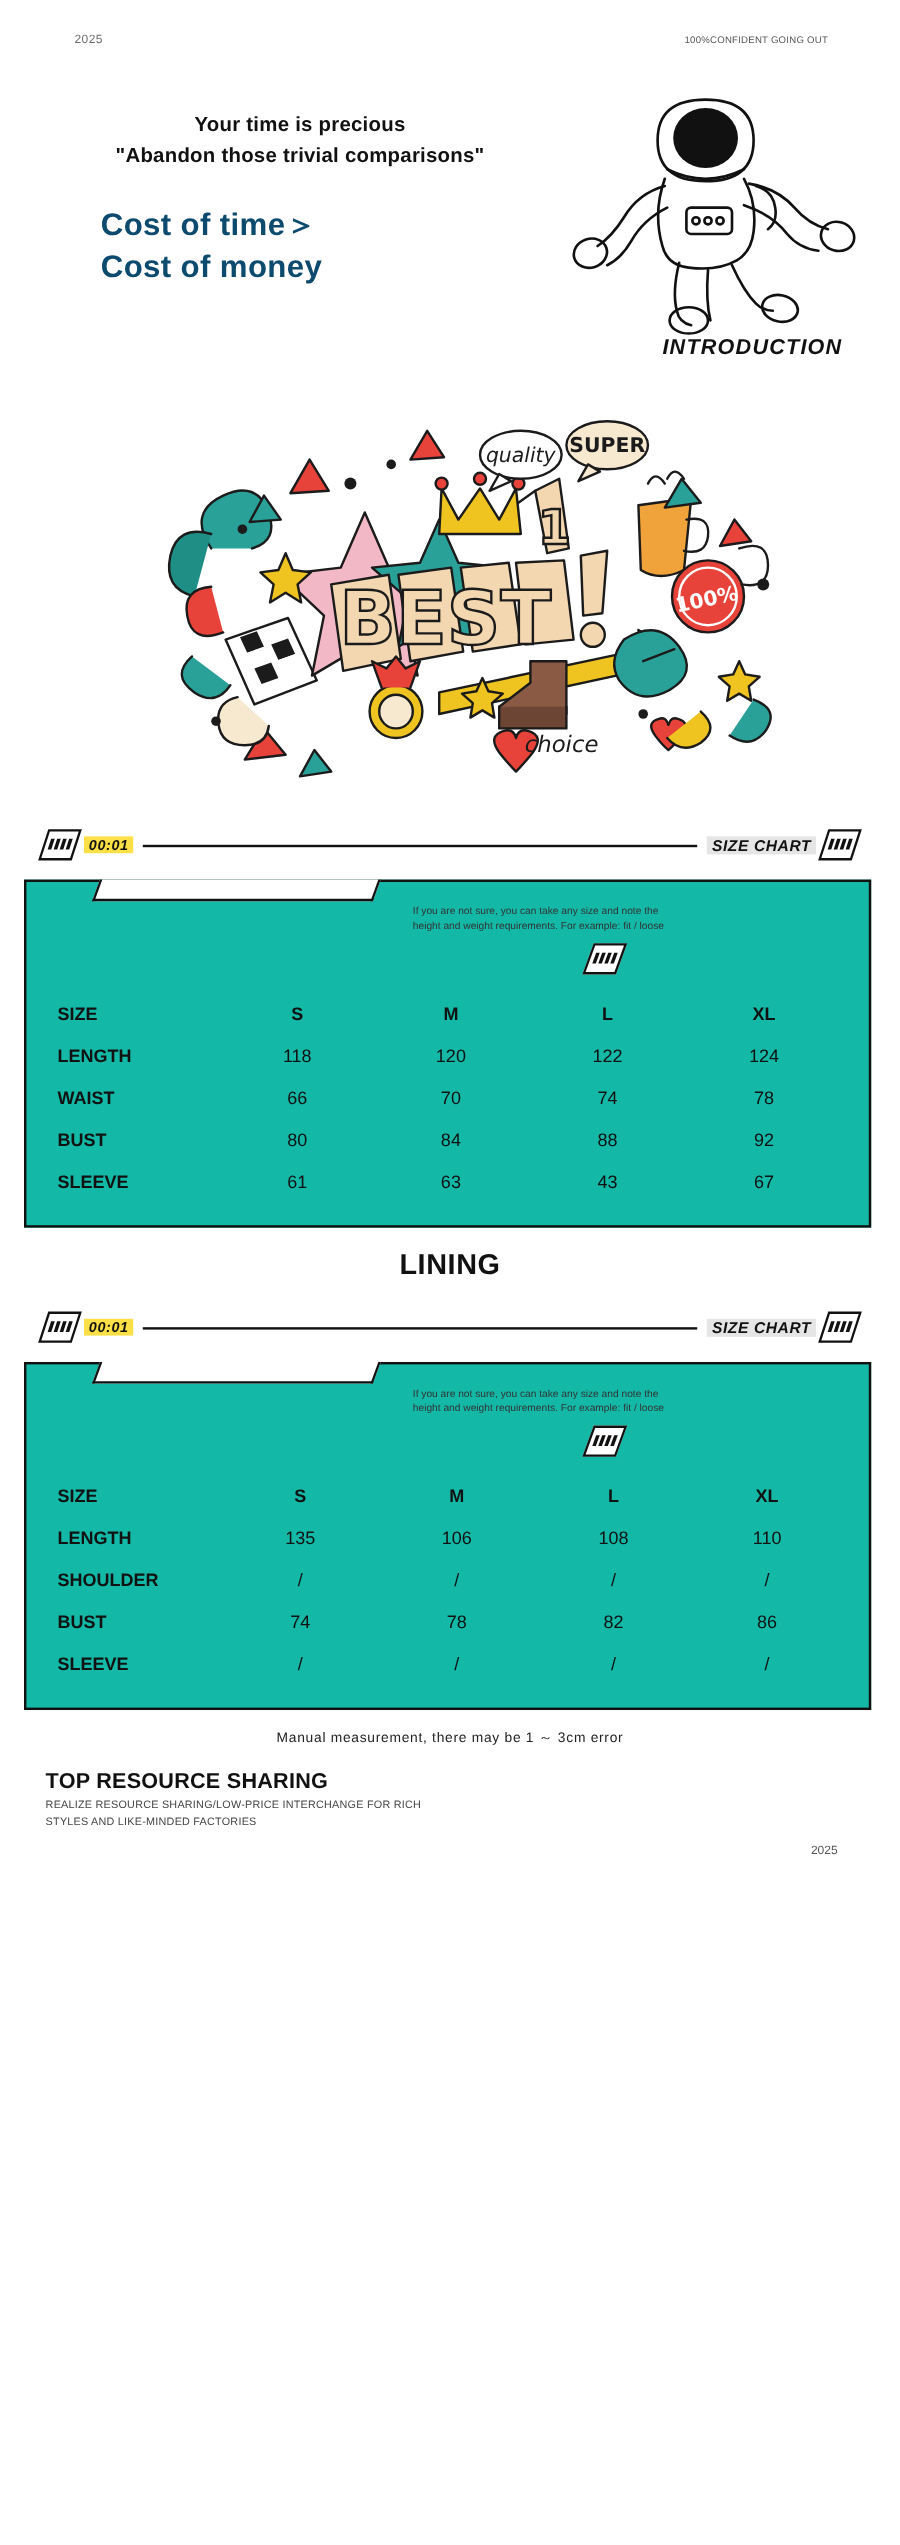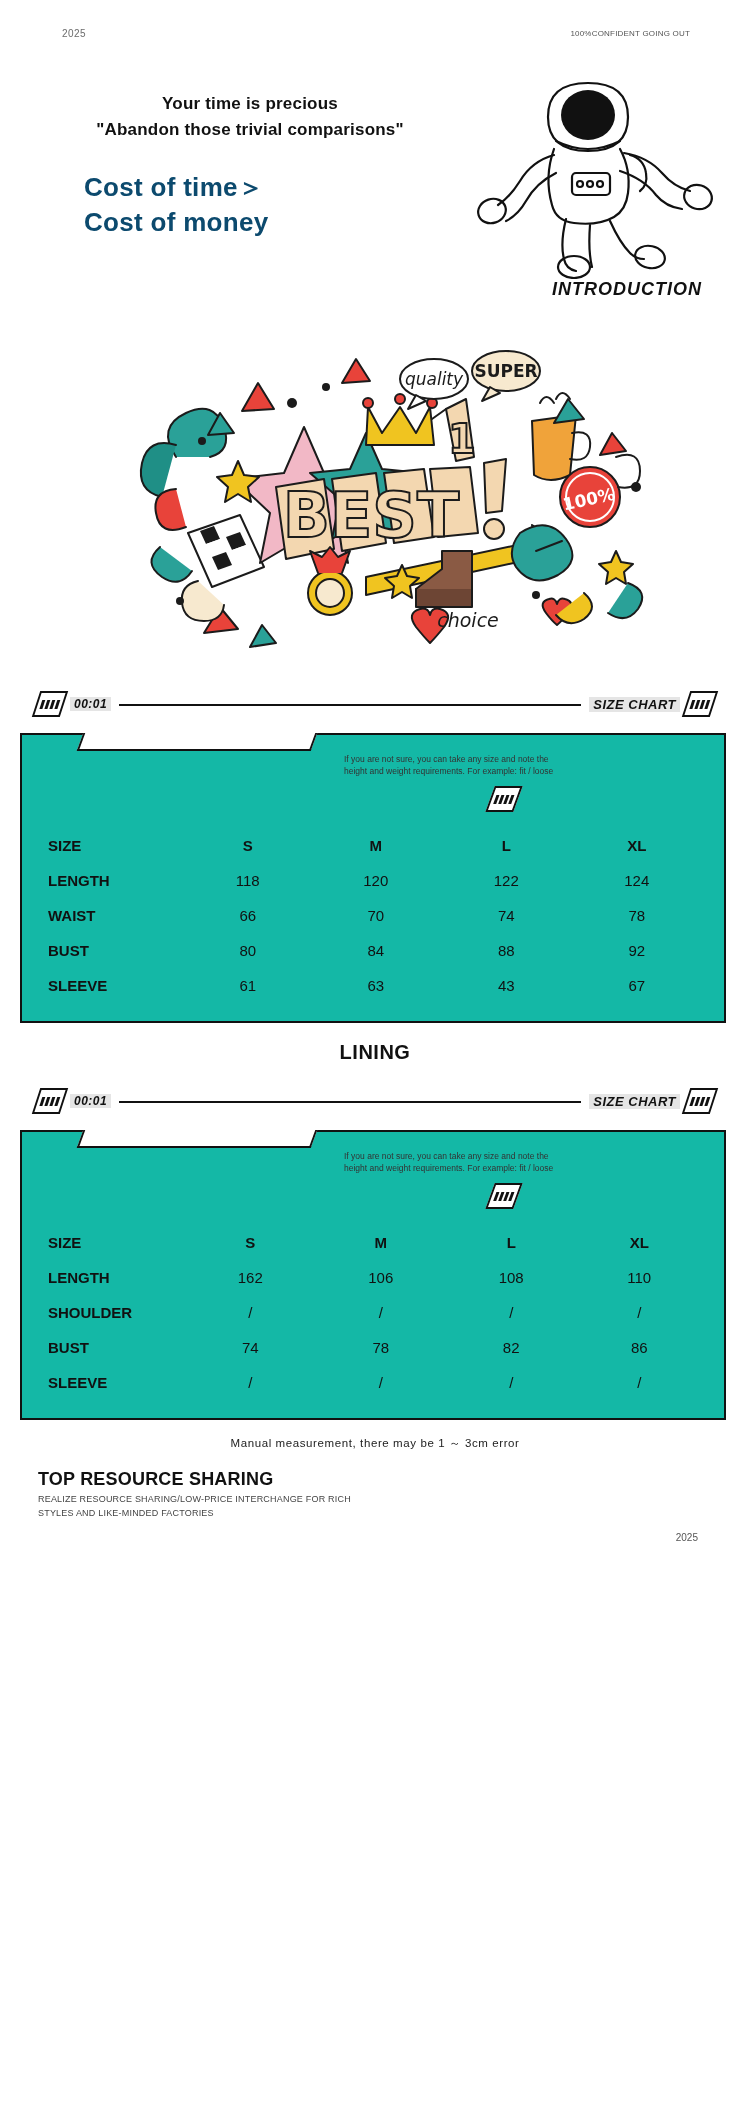--- a/index.html
+++ b/index.html
@@ -160,21 +160,21 @@
     height: 9px;
     background: #111;
     margin-right: 2px;
   }
   .bars i:last-child { margin-right: 0; }
   .timer {
     font-size: 12px;
     font-weight: bold;
     font-style: italic;
     letter-spacing: 0.5px;
-    background: #e5e5e5;
+    background: #fde047;
     padding: 0 4px;
   }
   .chart-title {
     font-size: 13px;
     font-weight: bold;
     font-style: italic;
     letter-spacing: 0.5px;
     background: #e5e5e5;
     padding: 0 4px;
   }
@@ -237,21 +237,21 @@
   }
   table.size-table th {
     font-weight: bold;
   }
   table.size-table td {
     font-weight: normal;
   }
 
   .section-label {
     text-align: center;
-    font-size: 20px;
+    font-size: 24px;
     font-weight: bold;
     letter-spacing: 0.5px;
     margin: 18px 0 2px 0;
     color: #111;
   }
 
   .footer-note {
     text-align: center;
     font-size: 11.5px;
     letter-spacing: 0.6px;
@@ -526,21 +526,21 @@
           <th class="rowhead">SIZE</th>
           <th>S</th>
           <th>M</th>
           <th>L</th>
           <th>XL</th>
         </tr>
       </thead>
       <tbody>
         <tr>
           <td class="rowhead">LENGTH</td>
-          <td>162</td>
+          <td>135</td>
           <td>106</td>
           <td>108</td>
           <td>110</td>
         </tr>
         <tr>
           <td class="rowhead">SHOULDER</td>
           <td>/</td>
           <td>/</td>
           <td>/</td>
           <td>/</td>

